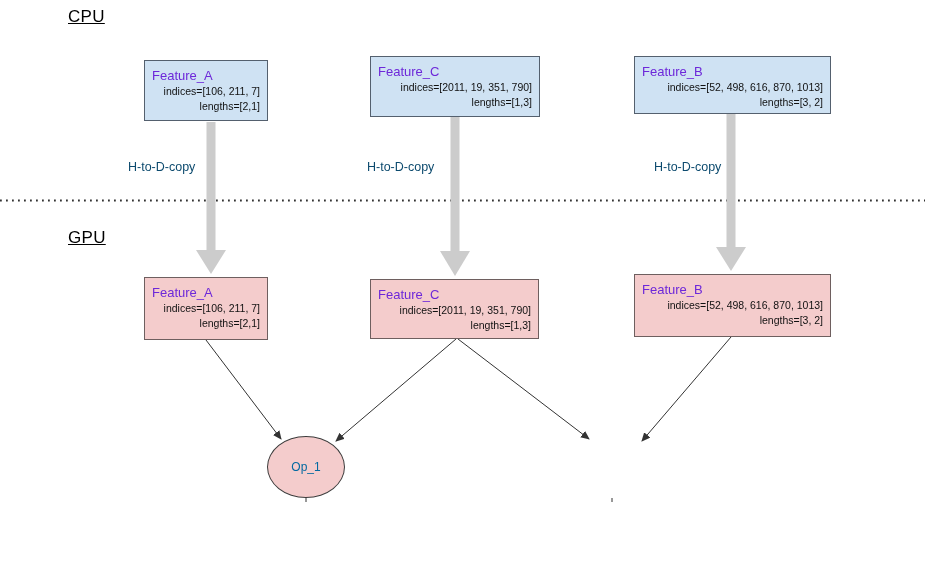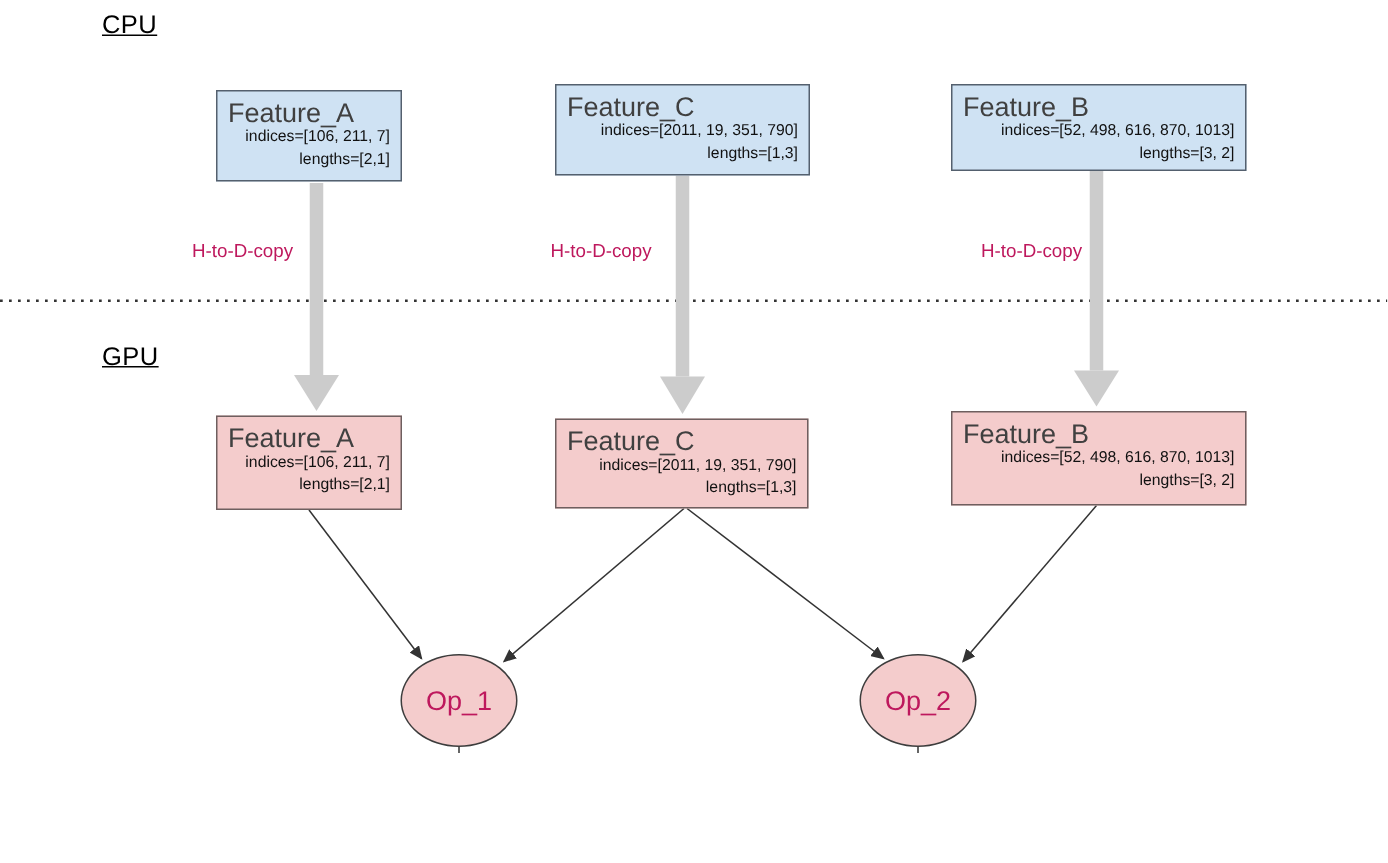--- a/index.html
+++ b/index.html
@@ -26,37 +26,37 @@
     color: #000000;
     text-decoration: underline;
     letter-spacing: 0.3px;
   }
   .section-label.cpu { left: 68px; top: 7px; }
   .section-label.gpu { left: 68px; top: 228px; text-align: right; }
 
   .copy-label {
     position: absolute;
     font-size: 12.5px;
-    color: #be185d;
+    color: #0c4a6e;
   }
   .copy-label.c1 { left: 128px; top: 160px; }
   .copy-label.c2 { left: 367px; top: 160px; }
   .copy-label.c3 { left: 654px; top: 160px; }
 
   .feature-box {
     position: absolute;
     padding: 6px 7px 4px 7px;
     overflow: hidden;
   }
   .feature-box.cpu-fill { background: #cfe2f3; border: 1px solid #54606e; }
   .feature-box.gpu-fill { background: #f4cccc; border: 1px solid #6e5f5f; }
 
   .box-title {
-    font-size: 18px;
-    color: #404040;
+    font-size: 13px;
+    color: #6d28d9;
     line-height: 17px;
     white-space: nowrap;
   }
   .box-line {
     font-size: 10.5px;
     color: #111111;
     line-height: 15px;
     white-space: nowrap;
     text-align: right;
   }
@@ -72,22 +72,22 @@
     position: absolute;
     width: 78px; height: 62px;
     background: #f4cccc;
     border: 1.5px solid #3d3d3d;
     border-radius: 50%;
     display: flex;
     align-items: center;
     justify-content: center;
   }
   .op-node .op-label {
-    font-size: 18px;
-    color: #be185d;
+    font-size: 12px;
+    color: #0369a1;
   }
   .op-1 { left: 267px; top: 436px; }
   .op-2 { left: 573px; top: 436px; }
 </style>
 </head>
 <body>
 
 <div class="canvas">
 
   <svg class="wires" viewBox="0 0 925 575" xmlns="http://www.w3.org/2000/svg">
@@ -155,17 +155,14 @@
   </div>
   <div class="feature-box gpu-fill box-gpu-b">
     <div class="box-title">Feature_B</div>
     <div class="box-line">indices=[52, 498, 616, 870, 1013]</div>
     <div class="box-line">lengths=[3, 2]</div>
   </div>
 
   <div class="op-node op-1">
     <span class="op-label">Op_1</span>
   </div>
-  <div class="op-node op-2">
-    <span class="op-label">Op_2</span>
-  </div>
 
 </div>
 
 </body></html>

